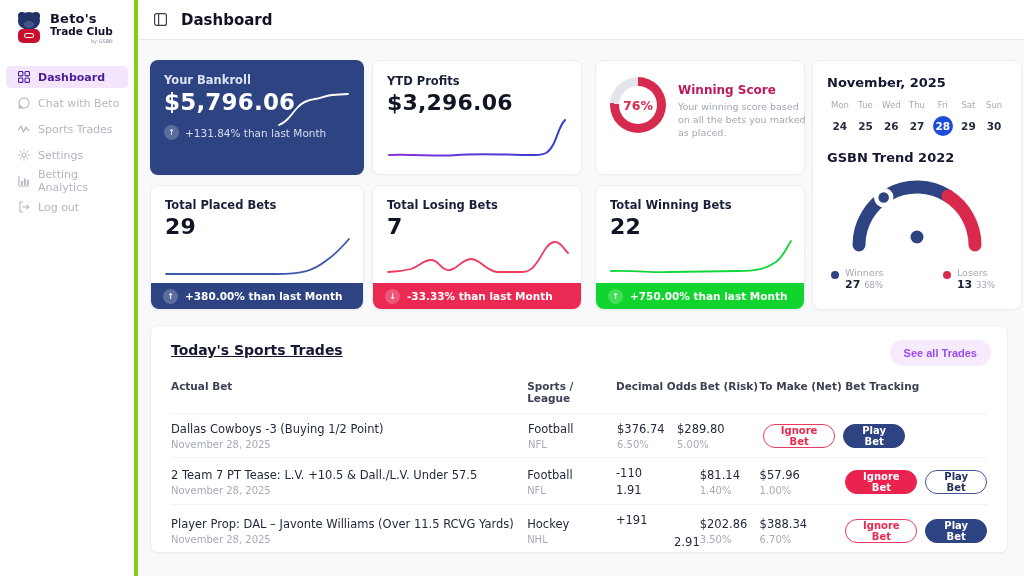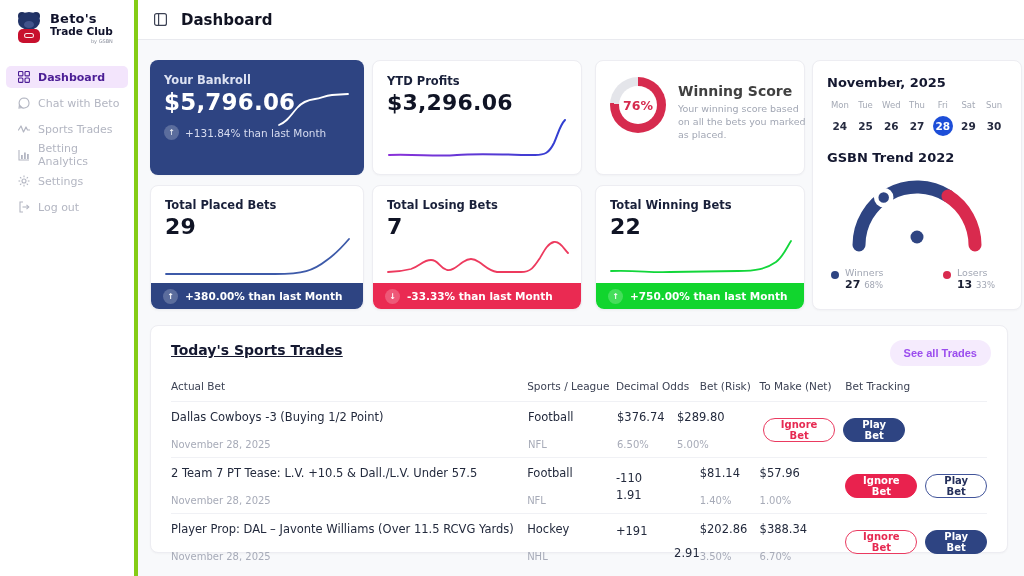--- a/index.html
+++ b/index.html
@@ -33,21 +33,21 @@
   .bankroll .card-label { color:#dde2f2; }
   .bankroll .card-value { color:#fff; font-size:23px; }
   .delta-row { display:flex; align-items:center; gap:6px; margin-top:10px; font-size:10.5px; color:#d7dcf0; }
   .delta-badge { width:15px; height:15px; border-radius:50%; background:rgba(255,255,255,.22); color:#fff;
                  display:flex; align-items:center; justify-content:center; font-size:8px; }
 
   
   .donut { width:56px; height:56px; border-radius:50%; position:relative; flex:0 0 auto; }
   .donut-hole { position:absolute; left:9px; top:9px; width:38px; height:38px; background:#fff; border-radius:50%;
                 display:flex; align-items:center; justify-content:center; font-size:12.5px; font-weight:bold; color:#d62b4e; }
-  .ws-title { font-size:14px; font-weight:bold; color:#404040; }
+  .ws-title { font-size:12px; font-weight:bold; color:#be185d; }
   .ws-desc { font-size:9.5px; color:#a2a7b4; margin-top:4px; line-height:1.35; width:130px; }
 
   
   .card-footer { position:absolute; left:0; right:0; bottom:0; height:26px; border-radius:0 0 8px 8px;
                  display:flex; align-items:center; gap:7px; padding-left:12px; font-size:10.5px; color:#fff; font-weight:600; }
   .f-blue { background:#2e4482; }
   .f-red  { background:#ea2a52; }
   .f-green{ background:#11d52e; }
 
   
@@ -61,30 +61,30 @@
   .leg-item { display:flex; gap:6px; }
   .leg-dot { width:8px; height:8px; border-radius:50%; margin-top:4px; }
   .leg-name { font-size:9.5px; color:#a2a7b4; }
   .leg-val { font-size:11px; font-weight:bold; color:#1a1f33; }
   .leg-pct { font-size:8.5px; color:#a2a7b4; font-weight:normal; }
 
   
   .trades-title { font-size:14px; font-weight:bold; color:#141830;text-decoration:underline; }
   .see-all { position:absolute; right:16px; top:14px; background:#f5ebfd; color:#9b4dee; font-size:11px; font-weight:600;
              padding:7px 14px; border-radius:15px; border:none; cursor:pointer; }
-  .thead { display:flex; margin-top:22px; font-size:10.5px; font-weight:400; color:#3c4254; padding-bottom:9px; }
+  .thead { display:flex; margin-top:22px; font-size:10.5px; font-weight:700; color:#3c4254; padding-bottom:9px; }
   .trow { display:flex; border-top:1px solid #f0f1f5; padding:8px 0 7px; align-items:center; }
   .c-bet { width:357px; padding-right:10px; }
   .c-sport { width:89px; }
   .c-odds { width:84px; }
   .c-risk { width:60px; }
   .c-net { width:86px; }
   .c-track { width:142px; }
   .cell-main { font-size:11.5px; color:#232a3d; font-weight:500; }
-  .cell-sub { font-size:10px; color:#a7abb8; margin-top:15px; }
+  .cell-sub { font-size:10px; color:#a7abb8; margin-top:3px; }
   .pillrow { display:flex; gap:8px; align-items:center; }
   .pill { height:24px; border-radius:13px; font-size:10px; font-weight:bold; padding:0 11px; cursor:pointer;
           display:flex; align-items:center; justify-content:center; font-family:inherit; }
   .pill.ignore-outline { background:#fff; border:1.5px solid #ea3a60; color:#e62a52; }
   .pill.ignore-fill { background:#e9224e; border:1.5px solid #e9224e; color:#fff; }
   .pill.play-fill { background:#2e4482; border:1.5px solid #2e4482; color:#fff; }
   .pill.play-outline { background:#fff; border:1.5px solid #41549a; color:#25305c; }
 </style>
 </head>
 <body>
@@ -124,42 +124,42 @@
       <span>Chat with Beto</span>
     </div>
     <div class="nav-item">
       <svg width="12" height="12" viewBox="0 0 12 12">
         <polyline points="0.5,7 3,3 5.5,9 8,4 9.5,7 11.5,7" fill="none" stroke="#b3b6c2" stroke-width="1.2" stroke-linejoin="round" stroke-linecap="round"></polyline>
       </svg>
       <span>Sports Trades</span>
     </div>
     <div class="nav-item">
       <svg width="12" height="12" viewBox="0 0 12 12">
-        <path d="M1 1v10h10" fill="none" stroke="#b3b6c2" stroke-width="1.1"></path>
-        <rect x="3" y="6" width="1.8" height="4" fill="#b3b6c2"></rect>
-        <rect x="6" y="3.5" width="1.8" height="6.5" fill="#b3b6c2"></rect>
-        <rect x="9" y="5" width="1.8" height="5" fill="#b3b6c2"></rect>
-      </svg>
-      <span>Betting Analytics</span>
-    </div>
-    <div class="nav-item">
-      <svg width="12" height="12" viewBox="0 0 12 12">
         <circle cx="6" cy="6" r="2" fill="none" stroke="#b3b6c2" stroke-width="1.1"></circle>
         <g stroke="#b3b6c2" stroke-width="1.1">
           <line x1="6" y1="0.5" x2="6" y2="2.2"></line>
             <line x1="6" y1="9.8" x2="6" y2="11.5"></line>
           <line x1="0.5" y1="6" x2="2.2" y2="6"></line>
             <line x1="9.8" y1="6" x2="11.5" y2="6"></line>
           <line x1="2.1" y1="2.1" x2="3.3" y2="3.3"></line>
             <line x1="8.7" y1="8.7" x2="9.9" y2="9.9"></line>
           <line x1="2.1" y1="9.9" x2="3.3" y2="8.7"></line>
             <line x1="8.7" y1="3.3" x2="9.9" y2="2.1"></line>
         </g>
       </svg>
       <span>Settings</span>
+    </div>
+    <div class="nav-item">
+      <svg width="12" height="12" viewBox="0 0 12 12">
+        <path d="M1 1v10h10" fill="none" stroke="#b3b6c2" stroke-width="1.1"></path>
+        <rect x="3" y="6" width="1.8" height="4" fill="#b3b6c2"></rect>
+        <rect x="6" y="3.5" width="1.8" height="6.5" fill="#b3b6c2"></rect>
+        <rect x="9" y="5" width="1.8" height="5" fill="#b3b6c2"></rect>
+      </svg>
+      <span>Betting Analytics</span>
     </div>
     <div class="nav-item">
       <svg width="12" height="12" viewBox="0 0 12 12">
         <path d="M5 1H2v10h3" fill="none" stroke="#b3b6c2" stroke-width="1.1"></path>
         <line x1="4.5" y1="6" x2="10.5" y2="6" stroke="#b3b6c2" stroke-width="1.1"></line>
         <polyline points="8.5,3.8 10.8,6 8.5,8.2" fill="none" stroke="#b3b6c2" stroke-width="1.1"></polyline>
       </svg>
       <span>Log out</span>
     </div>
   </div>

